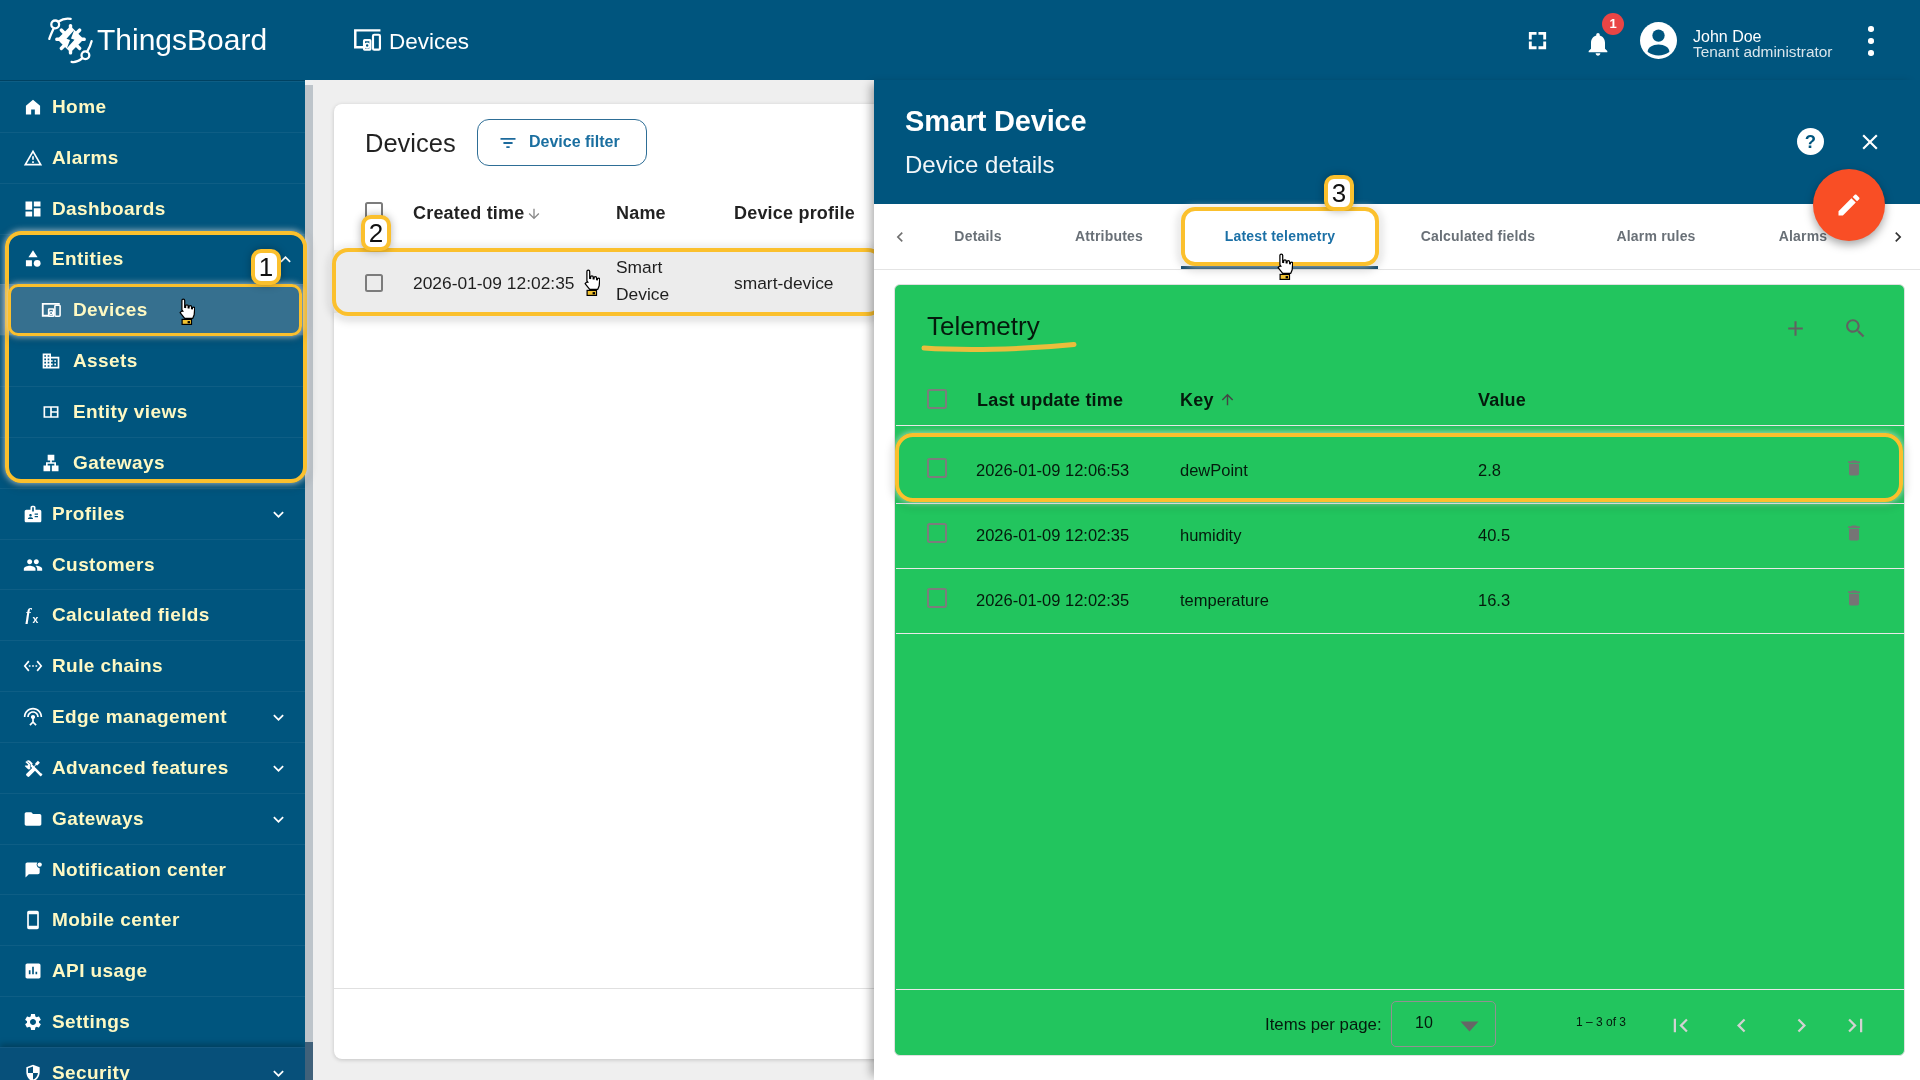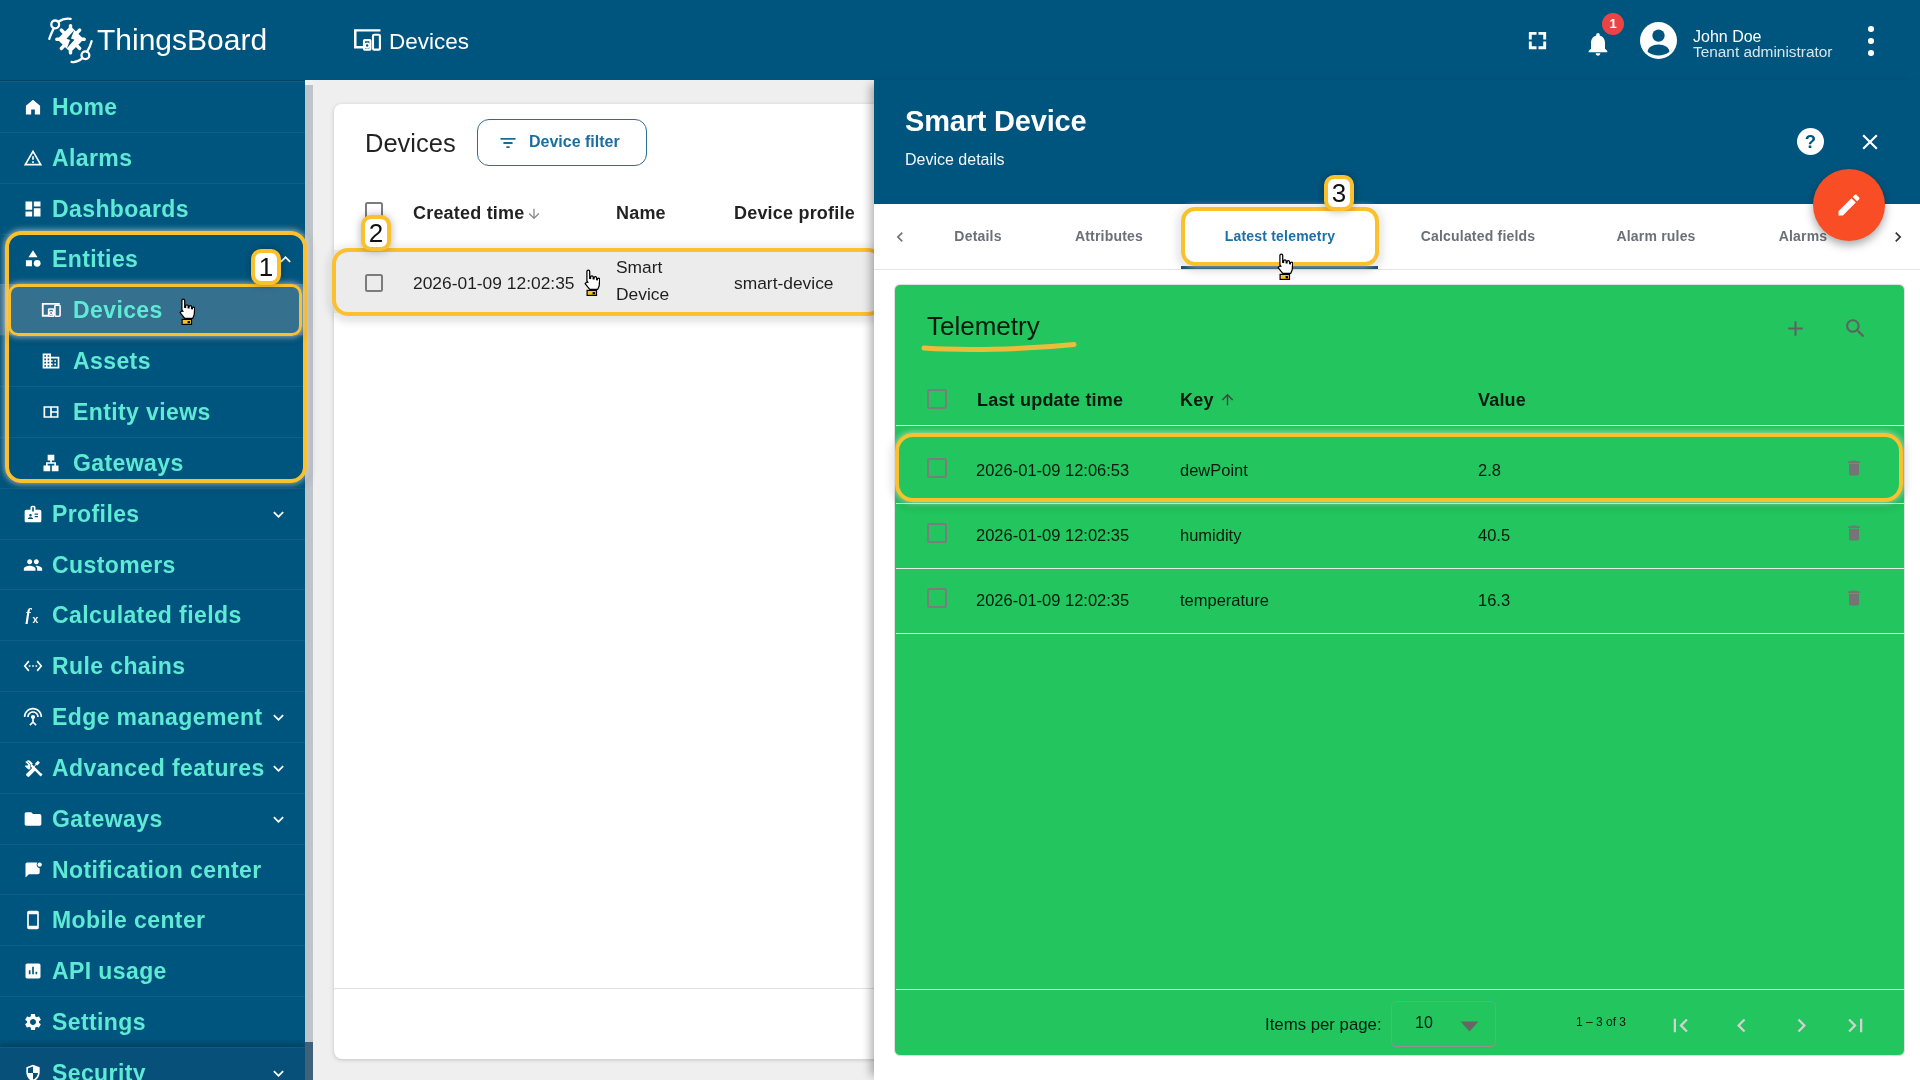--- a/index.html
+++ b/index.html
@@ -1,21 +1,21 @@
 <!DOCTYPE html>
 <html><head><meta charset="utf-8"><title>ThingsBoard</title>
 <style>
 * { margin:0; padding:0; box-sizing:border-box; }
 html,body { width:1920px; height:1080px; overflow:hidden; background:#efefef;
   font-family:"Liberation Sans", sans-serif; -webkit-font-smoothing:antialiased; }
 .abs { position:absolute; }
 #header { position:absolute; left:0; top:0; width:1920px; height:80px; background:#00557e; z-index:30; }
 #sidebar { position:absolute; left:0; top:80px; width:305px; height:1000px; background:#00557e; z-index:20; border-top:1px solid rgba(0,0,0,0.22); }
 .mi { position:absolute; left:0; width:305px; height:50.84px; border-top:1px solid rgba(255,255,255,0.055); }
-.mi span { position:absolute; top:50%; transform:translateY(-50%); color:#5eead4; font-size:23px; font-weight:bold; letter-spacing:.4px; }
+.mi span { position:absolute; top:50%; transform:translateY(-50%); color:#fef9c3; font-size:19px; font-weight:bold; letter-spacing:.4px; }
 .mic { position:absolute; top:50%; transform:translateY(-50%); width:20px; height:20px; }
 .chev { position:absolute; right:16px; top:50%; margin-top:-10px; width:21px; height:21px; }
 .mi.active { background:#36708f; }
 .mi.seclast { background:#07507a; box-shadow:0 -3px 6px rgba(0,0,0,0.25); }
 #sscroll { position:absolute; left:305px; top:80px; width:8px; height:1000px; background:#40617a; z-index:21; }
 #sthumb { position:absolute; left:0; top:5px; width:8px; height:957px; background:#bdc4ca; } #strack { position:absolute; left:0; top:0; width:8px; height:5px; background:#eef0f1; }
 #content { position:absolute; left:313px; top:80px; width:1607px; height:1000px; background:#efefef; z-index:1; }
 #midcard { position:absolute; left:334px; top:104px; width:620px; height:955px; background:#fff; border-radius:8px;
   box-shadow:0 1px 4px rgba(0,0,0,0.18); z-index:2; }
 #panel { position:absolute; left:874px; top:80px; width:1046px; height:1000px; background:#fff;
@@ -265,21 +265,21 @@
   <div style="position:absolute;left:31px;top:170px;width:18px;height:18px;border:2px solid #7c7c7c;border-radius:2.5px"></div>
   <div class="cell" style="left:79px;top:169px;font-size:17.4px">2026-01-09 12:02:35</div>
   <div class="cell" style="left:282px;top:150px;width:80px;line-height:26.5px;font-size:17.4px">Smart Device</div>
   <div class="cell" style="left:400px;top:169px;font-size:17.4px">smart-device</div>
   <div class="abs" style="left:0;top:884px;width:620px;height:1px;background:#e0e0e0"></div>
 </div>
 
 <div id="panel">
   <div id="phead">
     <div class="abs" style="left:31px;top:25px;color:#fff;font-size:29px;font-weight:bold;letter-spacing:-0.2px">Smart Device</div>
-    <div class="abs" style="left:31px;top:71px;color:rgba(255,255,255,0.95);font-size:16px">Device details</div>
+    <div class="abs" style="left:31px;top:71px;color:rgba(255,255,255,0.95);font-size:24px">Device details</div>
     <div class="abs" style="left:923px;top:48px;width:27px;height:27px;border-radius:50%;background:#fff;color:#00557e;font-size:18.5px;font-weight:bold;text-align:center;line-height:27px">?</div>
     <svg class="abs" style="left:983px;top:49px" width="26" height="26" viewBox="0 0 24 24" fill="#fff">
       <path d="M19 6.41 17.59 5 12 10.59 6.41 5 5 6.41 10.59 12 5 17.59 6.41 19 12 13.41 17.59 19 19 17.59 13.41 12z"></path>
     </svg>
   </div>
   <div id="ptabs">
     <svg class="abs" style="left:16px;top:23px" width="20" height="20" viewBox="0 0 24 24" fill="#717171">
         <path d="M15.4 7.4 14 6l-6 6 6 6 1.4-1.4L10.8 12z"></path>
       </svg>
     <div class="tab" style="left:4px;width:200px">Details</div>

